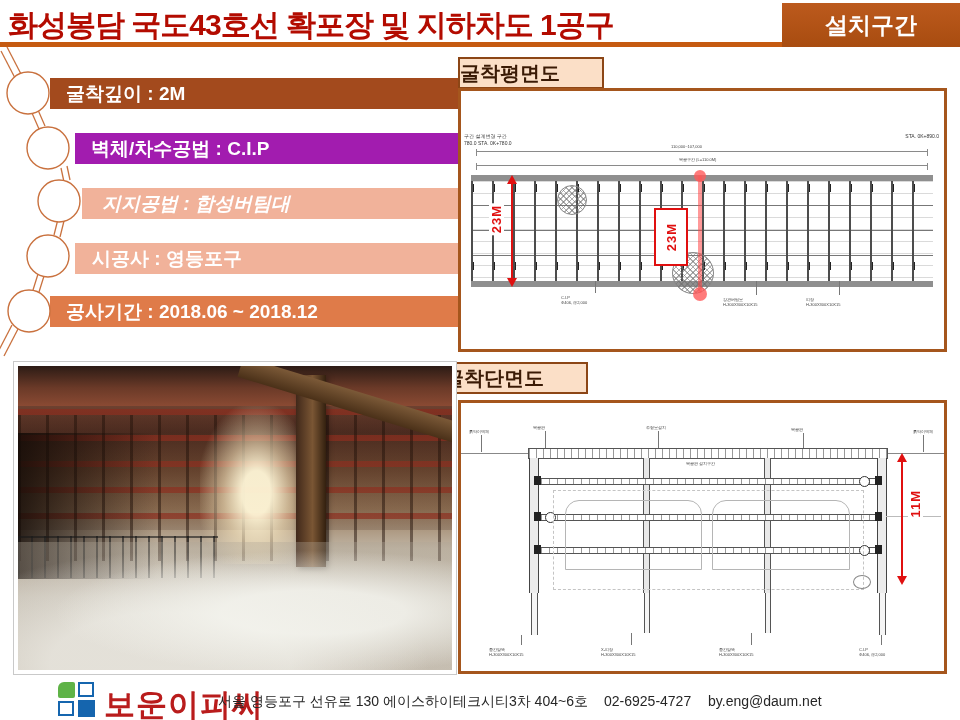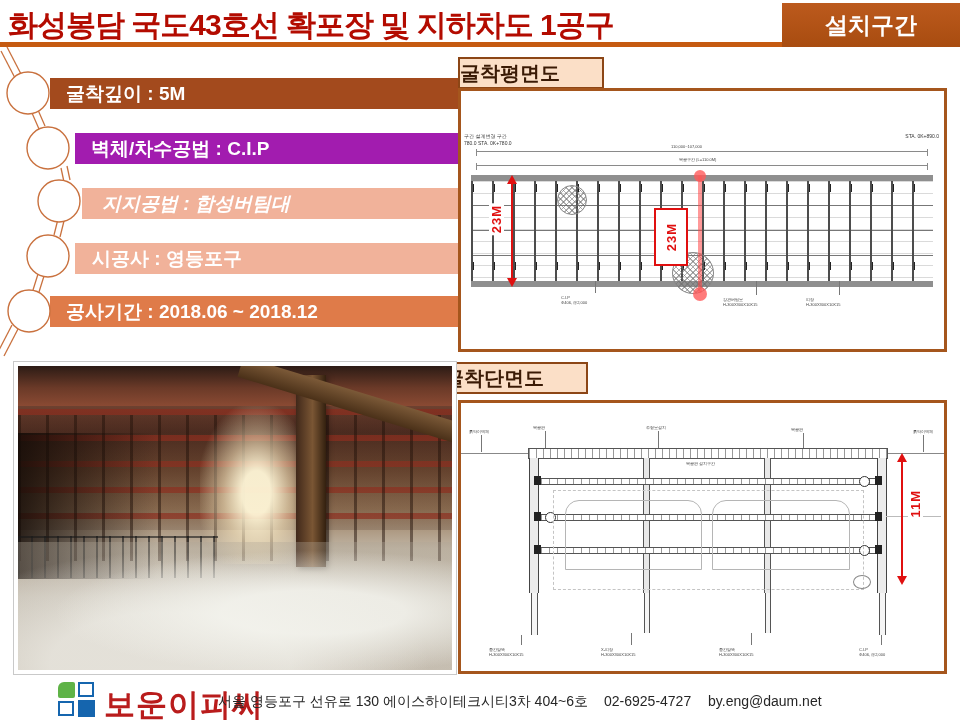--- a/index.html
+++ b/index.html
@@ -89,21 +89,21 @@
   .logo-text{left:104px;top:684px;font-size:31px;font-weight:bold;color:#b91c1c;letter-spacing:1px;}
   .addr{top:693px;font-size:14px;color:#262626;}
 </style>
 </head>
 <body>
 
 <div class="abs title">화성봉담 국도43호선 확포장 및 지하차도 1공구</div>
 <div class="abs title-rule"></div>
 <div class="abs badge">설치구간</div>
 
-<div class="abs bar bar1">굴착깊이 :  5M</div>
+<div class="abs bar bar1">굴착깊이 :  2M</div>
 <div class="abs bar bar2">벽체/차수공법 :  C.I.P</div>
 <div class="abs bar bar3">지지공법 : 합성버팀대</div>
 <div class="abs bar bar4">시공사 :  영등포구</div>
 <div class="abs bar bar5">공사기간 : 2018.06 ~ 2018.12</div>
 
 <svg class="abs chain" viewBox="0 0 120 380">
   <g stroke="#c9713e" stroke-width="1.3" fill="none">
     <line x1="1" y1="51" x2="15" y2="78"></line>
       <line x1="7" y1="47" x2="21" y2="74"></line>
     <line x1="32" y1="113" x2="39" y2="129"></line>

